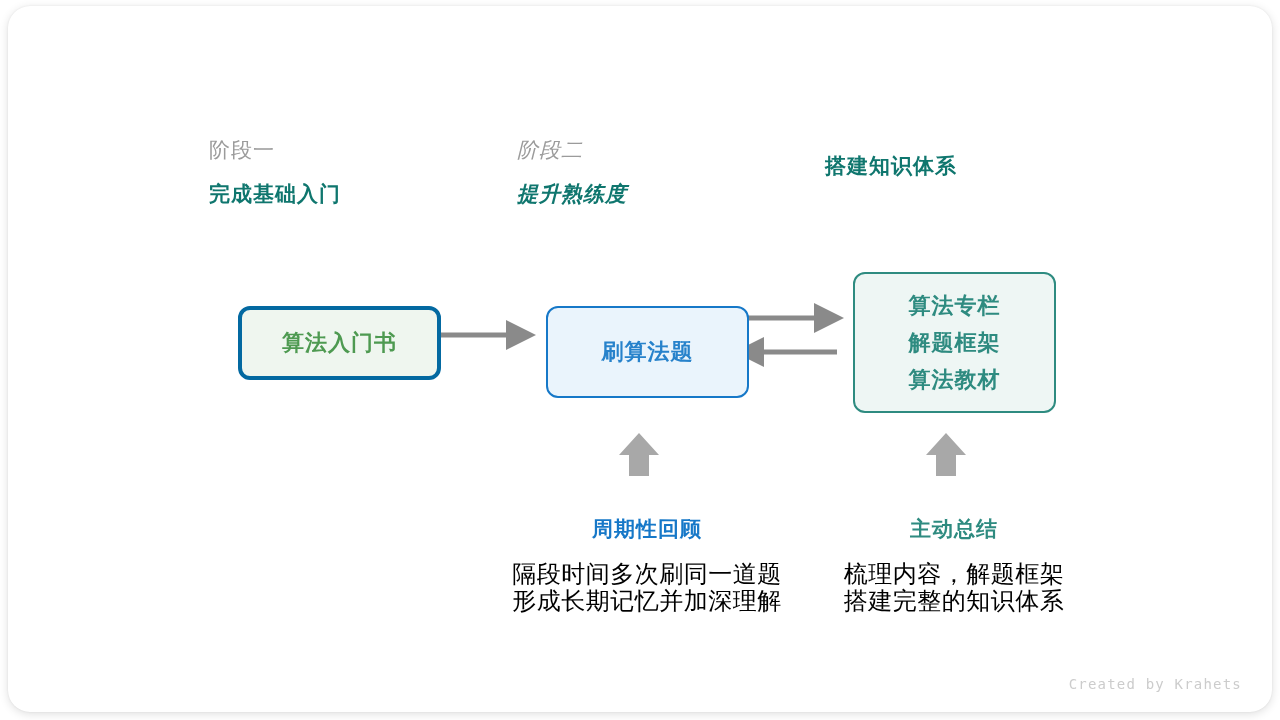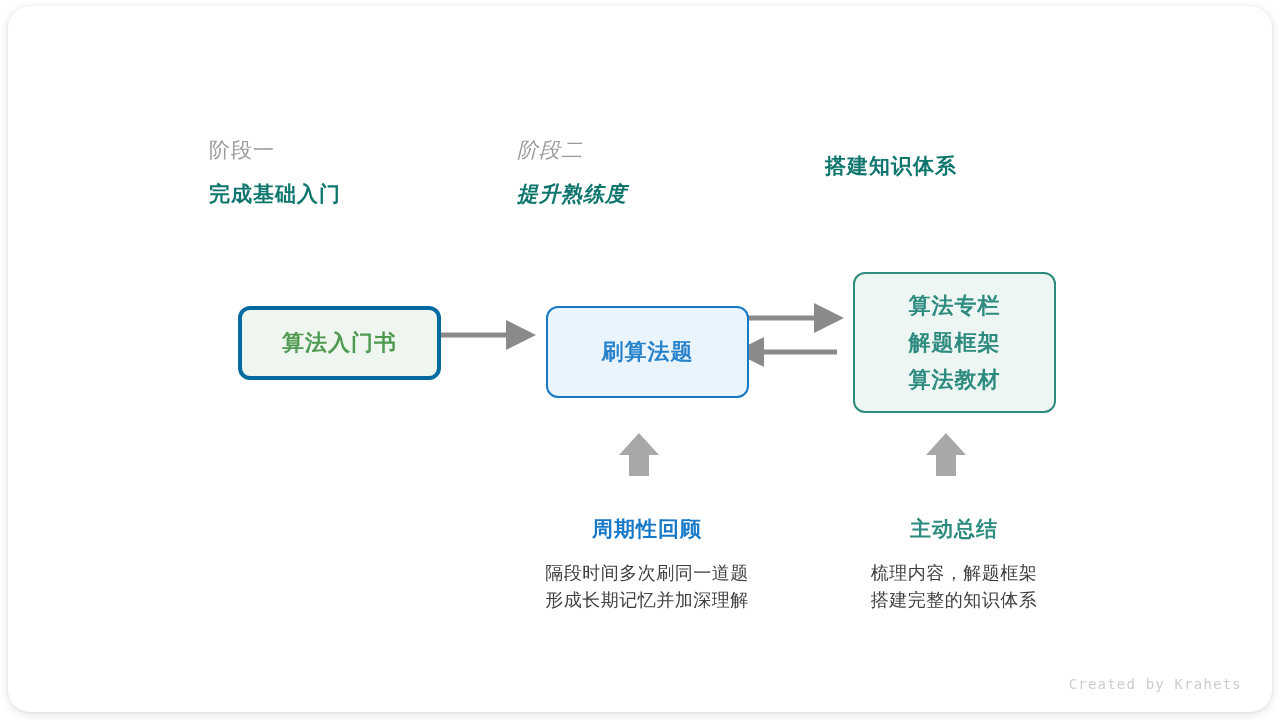--- a/index.html
+++ b/index.html
@@ -102,22 +102,22 @@
     text-align: center;
     width: 300px;
   }
   .note-title {
     font-size: 21px;
     font-weight: bold;
     letter-spacing: 1px;
     line-height: 30px;
   }
   .note-body {
-    font-size: 18px;
-    color: #404040;
+    font-size: 24px;
+    color: #000000;
     line-height: 27px;
     margin-top: 16px;
     letter-spacing: 0.5px;
   }
   #note-review { left: 489px; top: 508px; }
   #note-review .note-title { color: #1678c8; font-family: Liberation Serif, serif; }
   #note-summary { left: 796px; top: 508px; }
   #note-summary .note-title { color: #2e8b80; }
 
   

